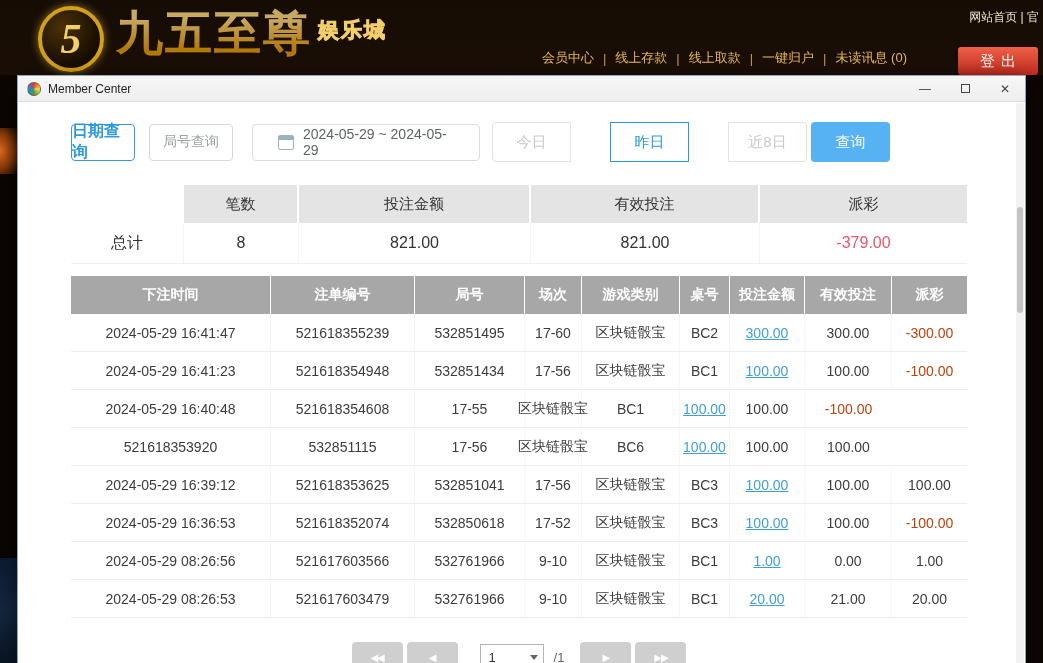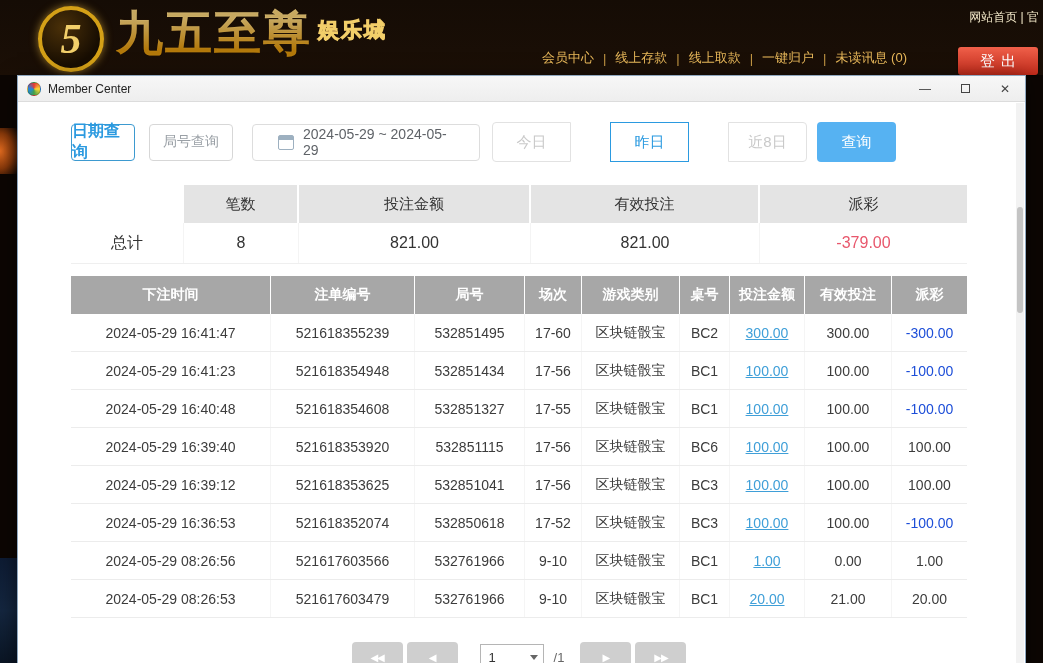--- a/index.html
+++ b/index.html
@@ -72,21 +72,21 @@
     color:#5f6368; font-size:14px; cursor:pointer; }
   .cal-icon { width:16px; height:15px; border:1px solid #9db0c0; border-radius:2px;
     margin-right:9px; position:relative; flex:none; }
   .cal-icon::before { content:""; position:absolute; left:0; top:0; right:0; height:4px; background:#9db0c0; }
   .seg { display:flex; margin-left:12px;gap:40px; }
   .seg-btn { width:79px; height:40px; border:1px solid #e2e2e2; font-size:15px;
     color:#c9c9c9; background:#fff; display:flex; align-items:center; justify-content:center; cursor:pointer; }
   .seg-btn:first-child { border-radius:4px 0 0 4px; }
   .seg-btn:last-child { border-radius:0 4px 4px 0; margin-left:-1px; }
   .seg-btn.active { border-color:#2b9ae0; color:#2b9ae0; z-index:1; margin-left:-1px; }
-  .query-btn { width:79px; height:40px; margin-left:10px; background:#56b2f2; color:#fff;
+  .query-btn { width:79px; height:40px; margin-left:4px; background:#56b2f2; color:#fff;
     font-size:15px; border-radius:4px; border:none; }
 
   
   .summary { margin-top:23px; width:896px; }
   .summary-header { display:grid; grid-template-columns:113px 115px 232px 229px 207px; height:38px; }
   .sum-h { background:#e4e4e4; color:#333; font-size:15px;
     display:flex; align-items:center; justify-content:center; border-right:2px solid #fff; }
   .sum-h:last-child { border-right:none; }
   .sum-h.blank { background:#fff; }
   .summary-body { display:grid; grid-template-columns:113px 115px 232px 229px 207px; height:41px;
@@ -101,21 +101,21 @@
   .bt-header { display:grid; grid-template-columns:200px 144px 110px 57px 98px 50px 75px 87px 75px; height:38px; }
   .bt-h { background:#a7a7a7; color:#fff; font-size:14px; font-weight:bold;
     display:flex; align-items:center; justify-content:center; border-right:1px solid #fff; }
   .bt-h:last-child { border-right:none; }
   .bt-row { display:grid; grid-template-columns:200px 144px 110px 57px 98px 50px 75px 87px 75px;
     height:38px; border-bottom:1px solid #ececec; }
   .bt-c { color:#3c3c3c; font-size:14px; display:flex; align-items:center; justify-content:center;
     border-right:1px solid #f5f5f5; white-space:nowrap; }
   .bt-c:last-child { border-right:none; }
   .bt-c.link { color:#3f9fd8; text-decoration:underline; cursor:pointer; }
-  .bt-c.neg { color:#1d4ed8; }
+  .bt-c.neg { color:#c2410c; }
 
   
   .pagination { width:896px; margin-top:24px; display:flex; align-items:center; justify-content:center; }
   .pg-btn { width:51px; height:30px; background:#cfcfcf; border-radius:4px; color:#fff;
     font-size:10px; letter-spacing:-1px; display:flex; align-items:center; justify-content:center;
     cursor:pointer; }
   .pg-btn + .pg-btn { margin-left:4px; }
   .pg-select { width:64px; height:26px; margin-left:22px; border:1px solid #b5b5b5; background:#fff;
     display:flex; align-items:center; justify-content:space-between; padding:0 5px 0 8px;
     font-size:13px; color:#333; cursor:pointer; }
@@ -232,30 +232,28 @@
             <div class="bt-c">17-56</div>
             <div class="bt-c">区块链骰宝</div>
             <div class="bt-c">BC1</div>
             <div class="bt-c link">100.00</div>
             <div class="bt-c">100.00</div>
             <div class="bt-c neg">-100.00</div>
           </div>
           <div class="bt-row">
             <div class="bt-c">2024-05-29 16:40:48</div>
             <div class="bt-c">521618354608</div>
-            <div class="bt-c">532851327</div>
             <div class="bt-c">17-55</div>
             <div class="bt-c">区块链骰宝</div>
             <div class="bt-c">BC1</div>
             <div class="bt-c link">100.00</div>
             <div class="bt-c">100.00</div>
             <div class="bt-c neg">-100.00</div>
           </div>
           <div class="bt-row">
-            <div class="bt-c">2024-05-29 16:39:40</div>
             <div class="bt-c">521618353920</div>
             <div class="bt-c">532851115</div>
             <div class="bt-c">17-56</div>
             <div class="bt-c">区块链骰宝</div>
             <div class="bt-c">BC6</div>
             <div class="bt-c link">100.00</div>
             <div class="bt-c">100.00</div>
             <div class="bt-c">100.00</div>
           </div>
           <div class="bt-row">

